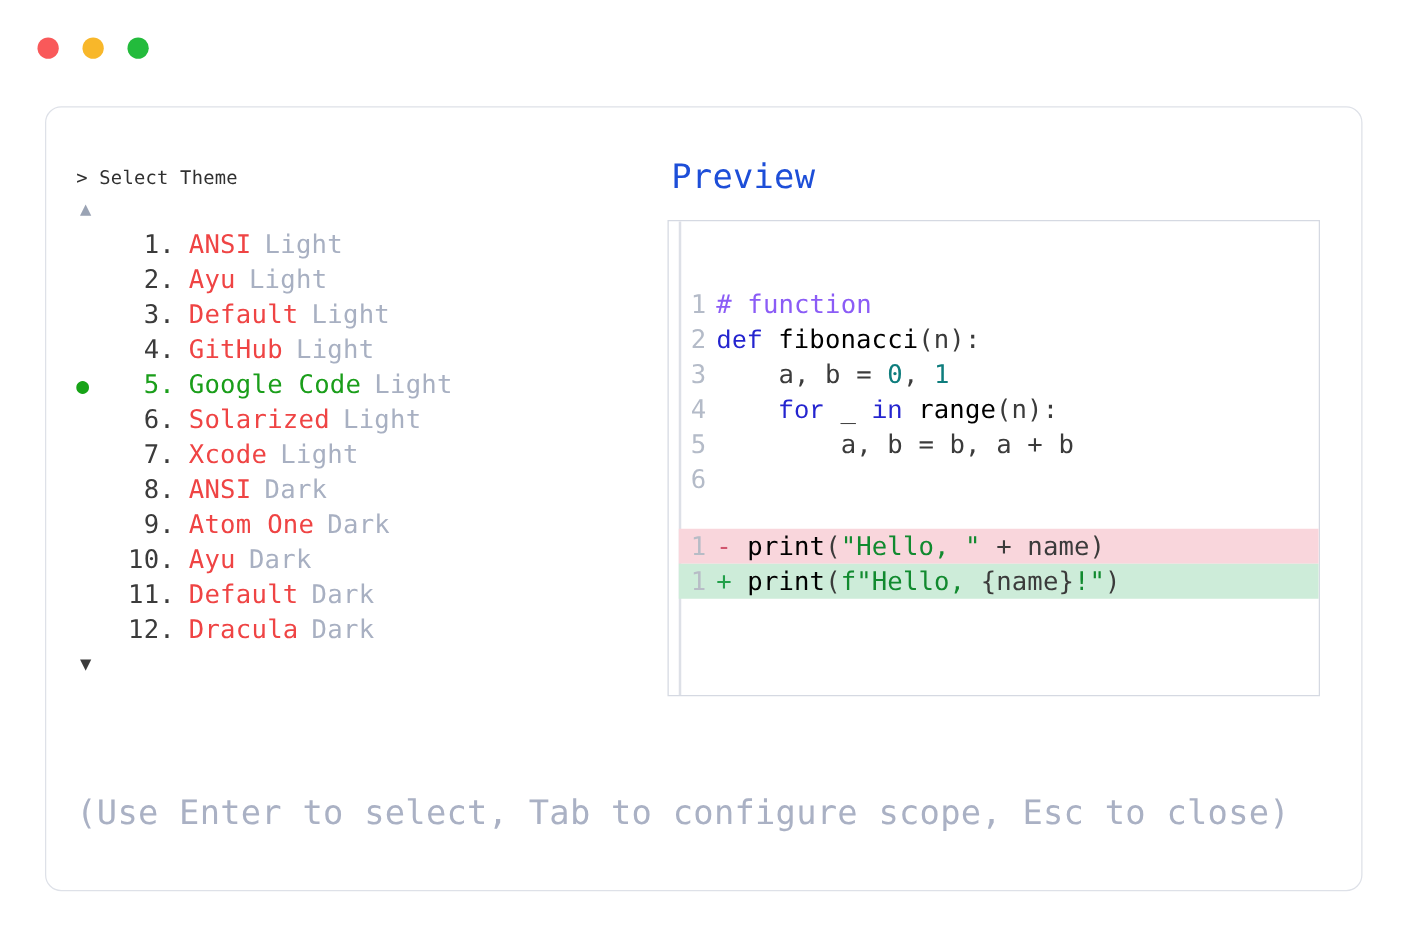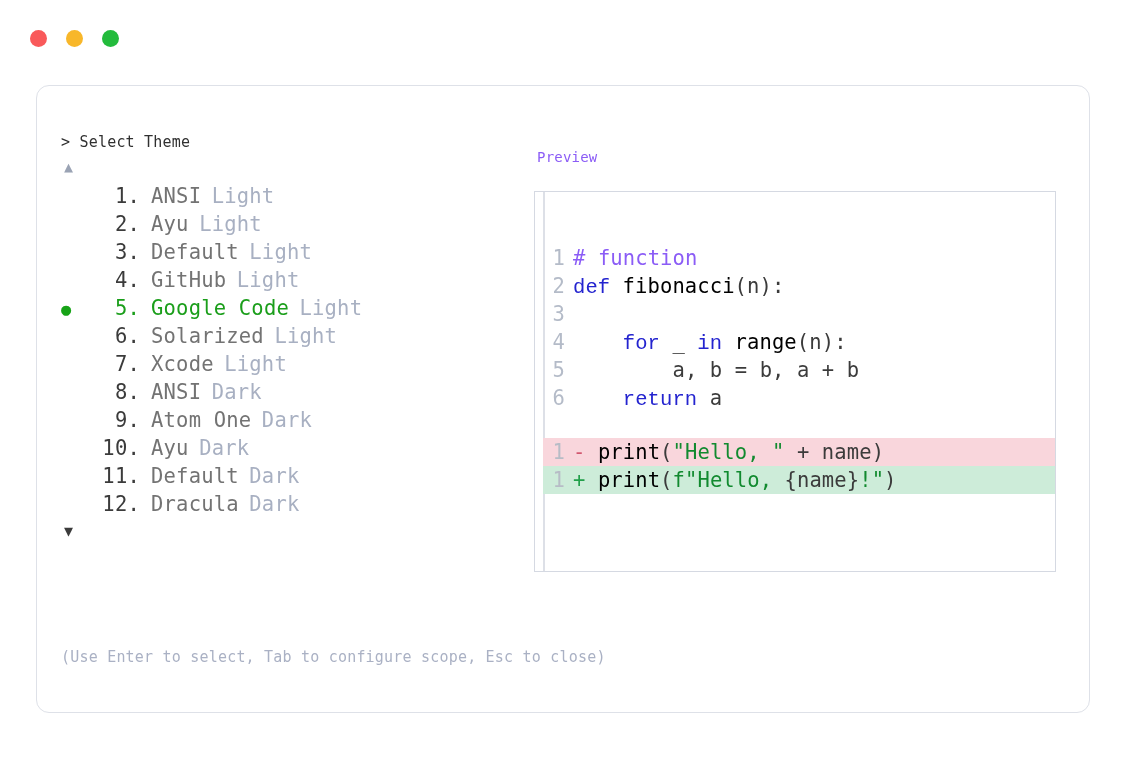--- a/index.html
+++ b/index.html
@@ -96,21 +96,21 @@
     line-height: 28px;
   }
   .num-cell {
     width: 50px;
     flex: 0 0 50px;
     text-align: right;
     color: #3b3b3b;
   }
   .name-cell {
     padding-left: 11px;
-    color: #737373;
+    color: #ef4444;
   }
   .variant-cell {
     color: #a8b0c2;
     padding-left: 10.5px;
   }
   .theme-row.selected .num-cell,
   .theme-row.selected .name-cell {
     color: #1a9e1a;
   }
   .theme-row.selected .variant-cell {
@@ -118,26 +118,25 @@
   }
 
   
   .right-col {
     position: absolute;
     left: 497px;
     top: 43px;
     width: 530px;
   }
   .preview-label {
-    font-size: 14px;
-    color: #8b5cf6;
+    font-size: 27px;
+    color: #1d4ed8;
     letter-spacing: 0.2px;
     line-height: 26px;
     padding-left: 3px;
-    margin-top: 15px;
   }
   .preview-box {
     margin-top: 21px;
     width: 522px;
     height: 381px;
     box-sizing: border-box;
     border: 1.5px solid #d5d9e2;
     background: #ffffff;
     position: relative;
     overflow: hidden;
@@ -188,21 +187,21 @@
   .tok-fn      { color: #000000; text-align: right; }
   .tok-num     { color: #0e7d7d; }
   .tok-str     { color: #118a2f; }
   .tok-plain   { color: #3b3b3b; }
 
   
   .hint {
     position: absolute;
     left: 24px;
     bottom: 46px;
-    font-size: 15px;
+    font-size: 27px;
     letter-spacing: 0.2px;
     color: #aab1c4;
     white-space: pre;
   }
 </style>
 </head>
 <body>
 
 <div class="titlebar">
   <div class="dot dot-red"></div>
@@ -237,24 +236,24 @@
     </div>
 
     <div class="right-col">
       <div class="preview-label">Preview</div>
 
       <div class="preview-box">
         <div class="gutter-rule"></div>
         <div class="code" id="code-area">
             <div class="code-line"><span class="ln">1</span><span class="code-body"><span class="tok-comment"># function</span></span></div>
             <div class="code-line"><span class="ln">2</span><span class="code-body"><span class="tok-kw">def </span><span class="tok-fn">fibonacci</span><span class="tok-plain">(n):</span></span></div>
-            <div class="code-line"><span class="ln">3</span></div>
+            <div class="code-line"><span class="ln">3</span><span class="code-body"><span class="tok-plain">    a, b = </span><span class="tok-num">0</span><span class="tok-plain">, </span><span class="tok-num">1</span></span></div>
             <div class="code-line"><span class="ln">4</span><span class="code-body"><span class="tok-plain">    </span><span class="tok-kw">for</span><span class="tok-plain"> _ </span><span class="tok-kw">in</span><span class="tok-plain"> </span><span class="tok-fn">range</span><span class="tok-plain">(n):</span></span></div>
             <div class="code-line"><span class="ln">5</span><span class="code-body"><span class="tok-plain">        a, b = b, a + b</span></span></div>
-            <div class="code-line"><span class="ln">6</span><span class="code-body"><span class="tok-plain">    </span><span class="tok-kw">return</span><span class="tok-plain"> a</span></span></div>
+            <div class="code-line"><span class="ln">6</span></div>
             <div class="spacer-line"></div>
             <div class="code-line diff-line diff-del"><span class="ln">1</span><span class="sign-del">- </span><span class="code-body"><span class="tok-fn">print</span><span class="tok-plain">(</span><span class="tok-str">"Hello, "</span><span class="tok-plain"> + name)</span></span></div>
             <div class="code-line diff-line diff-add"><span class="ln">1</span><span class="sign-add">+ </span><span class="code-body"><span class="tok-fn">print</span><span class="tok-plain">(</span><span class="tok-str">f"Hello, </span><span class="tok-plain">{name}</span><span class="tok-str">!"</span><span class="tok-plain">)</span></span></div>
           </div>
       </div>
     </div>
 
   </div>
 
   <div class="hint">(Use Enter to select, Tab to configure scope, Esc to close)</div>

